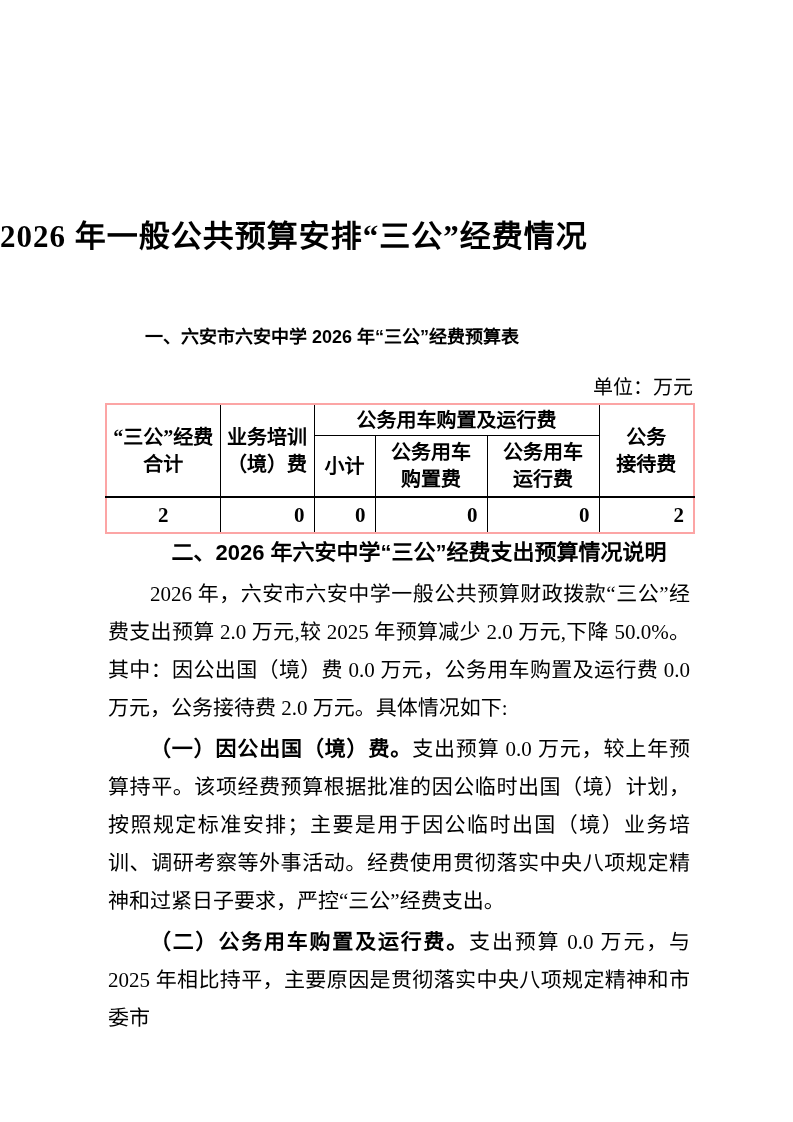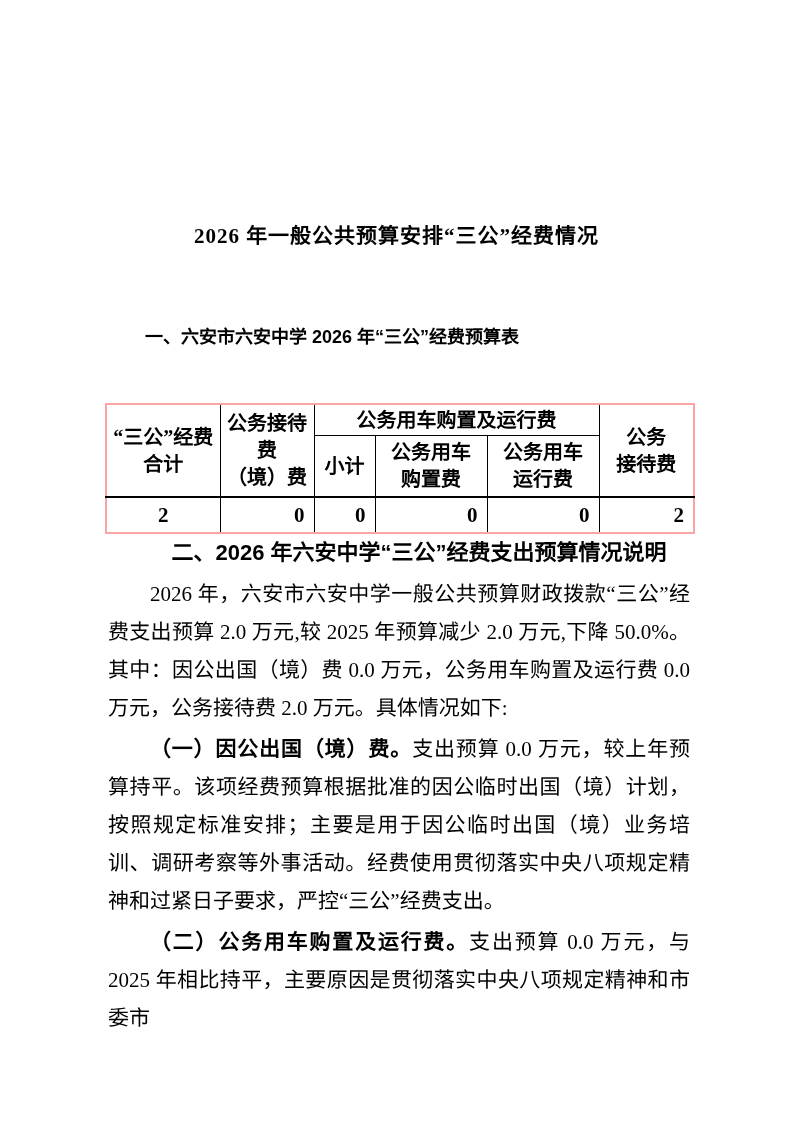--- a/index.html
+++ b/index.html
@@ -8,27 +8,26 @@
     width: 793px;
     height: 1122px;
     margin: 0 auto;
     background: #ffffff;
     overflow: hidden;
     font-family: "Liberation Serif", "DejaVu Serif", serif;
     color: #000000;
   }
   .doc-title {
     position: absolute;
-    top: 222px;
+    top: 216px;
     left: 0;
     width: 100%;
-    text-align: center;
     font-family: "Liberation Serif", "DejaVu Serif", serif;
     font-weight: bold;
-    font-size: 21px;
+    font-size: 31px;
     letter-spacing: 1px;
     line-height: 1.35;
   }
   .sec1-heading {
     position: absolute;
     top: 326px;
     left: 105px;
     width: 588px;
     padding-left: 40px;
     box-sizing: border-box;
@@ -94,35 +93,36 @@
 </style>
 </head>
 <body>
 
 <div class="page">
 
   <div class="doc-title">2026 年一般公共预算安排“三公”经费情况</div>
 
   <div class="sec1-heading">一、六安市六安中学 2026 年“三公”经费预算表</div>
 
+  <div class="unit-note">单位：万元</div>
 
   <table class="budget-table">
     <colgroup>
       <col style="width:114px">
       <col style="width:94px">
       <col style="width:61px">
       <col style="width:112px">
       <col style="width:112px">
       <col style="width:95px">
     </colgroup>
     <thead>
       <tr class="group-row">
         <th rowspan="2" class="th-multi">“三公”经费
 合计</th>
-        <th rowspan="2" class="th-multi">公务接待费
+        <th rowspan="2" class="th-multi">业务培训
 （境）费</th>
         <th colspan="3">公务用车购置及运行费</th>
         <th rowspan="2" class="th-multi">公务
 接待费</th>
       </tr>
       <tr class="sub-row">
         <th>小计</th>
         <th class="th-multi">公务用车
 购置费</th>
         <th class="th-multi">公务用车

